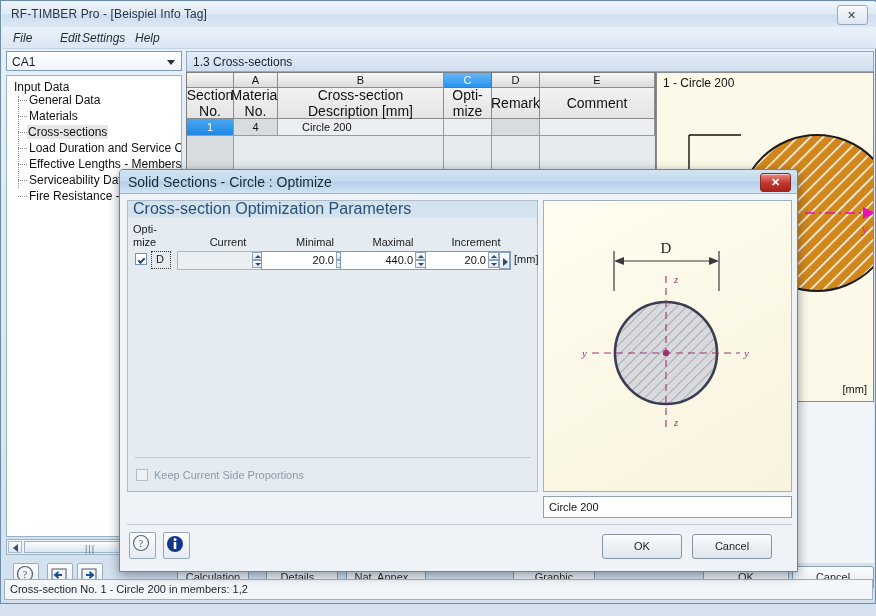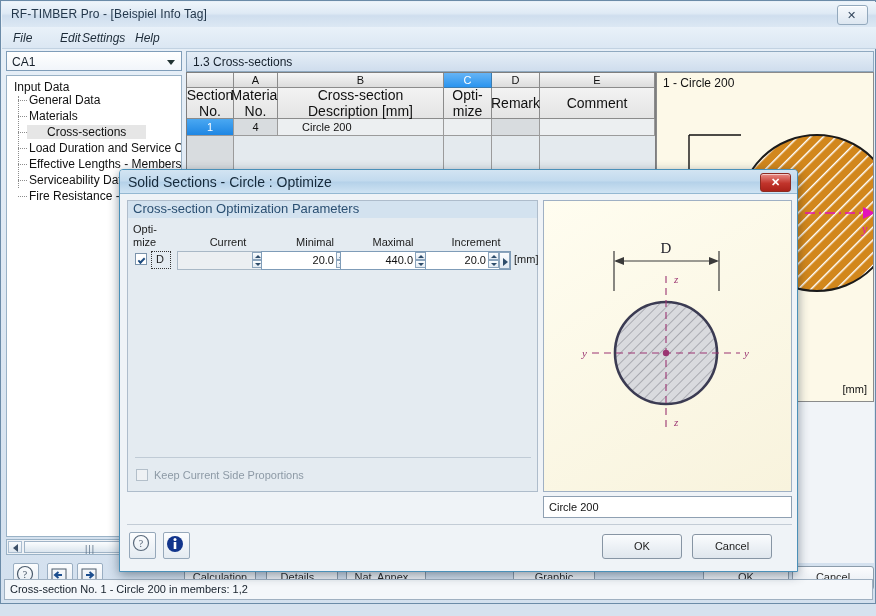--- a/index.html
+++ b/index.html
@@ -66,21 +66,21 @@
     position:absolute;font-size:12px;color:#111;white-space:nowrap;
   }
   .tree .root{left:7px;top:4px;}
   .tree .child{left:22px;text-align:right;}
   .tree .dash{
     position:absolute;left:11px;width:9px;border-top:1px dotted #8c8c8c;
   }
   .tree .vline{
     position:absolute;left:11px;top:20px;width:0;border-left:1px dotted #8c8c8c;height:92px;
   }
-  .tree .sel{background:#e6e6e6;padding:0 20px;margin-left:-2px;}
+  .tree .sel{background:#e6e6e6;padding:0 1px;margin-left:-2px;}
   .hscroll{
     position:absolute;left:2px;top:488px;width:176px;height:16px;
     background:#eef2f6;border:1px solid #9ab2c6;box-sizing:border-box;
   }
   .hscroll .lft{position:absolute;left:1px;top:1px;width:14px;height:12px;
     background:linear-gradient(#fafcfe,#dde6ef);border:1px solid #aabdd0;box-sizing:border-box;}
   .hscroll .lft i{position:absolute;left:4px;top:2px;width:0;height:0;
     border-top:4px solid transparent;border-bottom:4px solid transparent;border-right:5px solid #3c5068;}
   .hscroll .thumb{position:absolute;left:17px;top:1px;width:128px;height:12px;
     background:linear-gradient(#fbfdfe,#dbe5ee);border:1px solid #9fb3c6;box-sizing:border-box;}
@@ -196,21 +196,21 @@
     box-shadow:inset 0 1px 0 rgba(255,255,255,.55);
   }
   .dlg .xbtn span{position:absolute;left:0;top:0;width:29px;height:17px;
     text-align:center;line-height:16px;color:#fff;font-size:11px;font-weight:bold;}
   .grp{
     position:absolute;left:7px;top:30px;width:411px;height:292px;
     background:#e4ebf1;border:1px solid #aebccb;box-sizing:border-box;
   }
   .grp .gt{
     position:absolute;left:0;top:0;width:100%;height:17px;
-    background:#d3e2ef;color:#2a4f72;font-size:13px;line-height:16px;padding-left:5px;
+    background:#d3e2ef;color:#2a4f72;font-size:16px;line-height:16px;padding-left:5px;
     box-sizing:border-box;
   }
   .fl{position:absolute;font-size:11px;color:#1b1b1b;text-align:center;}
   .spin{
     position:absolute;height:19px;background:#fff;border:1px solid #7f9cb8;box-sizing:border-box;
   }
   .spin.dis{background:#eceff2;border-color:#a9b8c6;}
   .spin .v{position:absolute;right:24px;top:2px;font-size:11px;color:#111;}
   .spin .up,.spin .dn{
     position:absolute;right:11px;width:11px;height:8px;
@@ -424,21 +424,21 @@
       </div>
     </div>
 
     <div class="rightfields">
       <div class="rfield" style="left:-8px;top:0;width:150px"></div>
       <div class="rfield" style="left:-8px;top:34px;width:150px"></div>
       <div class="rfield" style="left:-8px;top:97px;width:150px">delholz C24</div>
     </div>
   </div>
 
-  <div class="botbtn" style="left:183px;top:565px;width:70px">Calculation</div>
+  <div class="botbtn" style="left:176px;top:565px;width:70px">Calculation</div>
   <div class="botbtn" style="left:265px;top:565px;width:70px">Details...</div>
   <div class="botbtn" style="left:345px;top:565px;width:78px">Nat. Annex...</div>
   <div class="botbtn" style="left:512px;top:565px;width:80px">Graphic</div>
   <div class="botbtn" style="left:702px;top:565px;width:84px">OK</div>
   <div class="botbtn" style="left:791px;top:565px;width:80px">Cancel</div>
 
   <div class="statusbar">Cross-section No. 1 - Circle 200 in members: 1,2</div>
 
   <div class="dlg">
 

